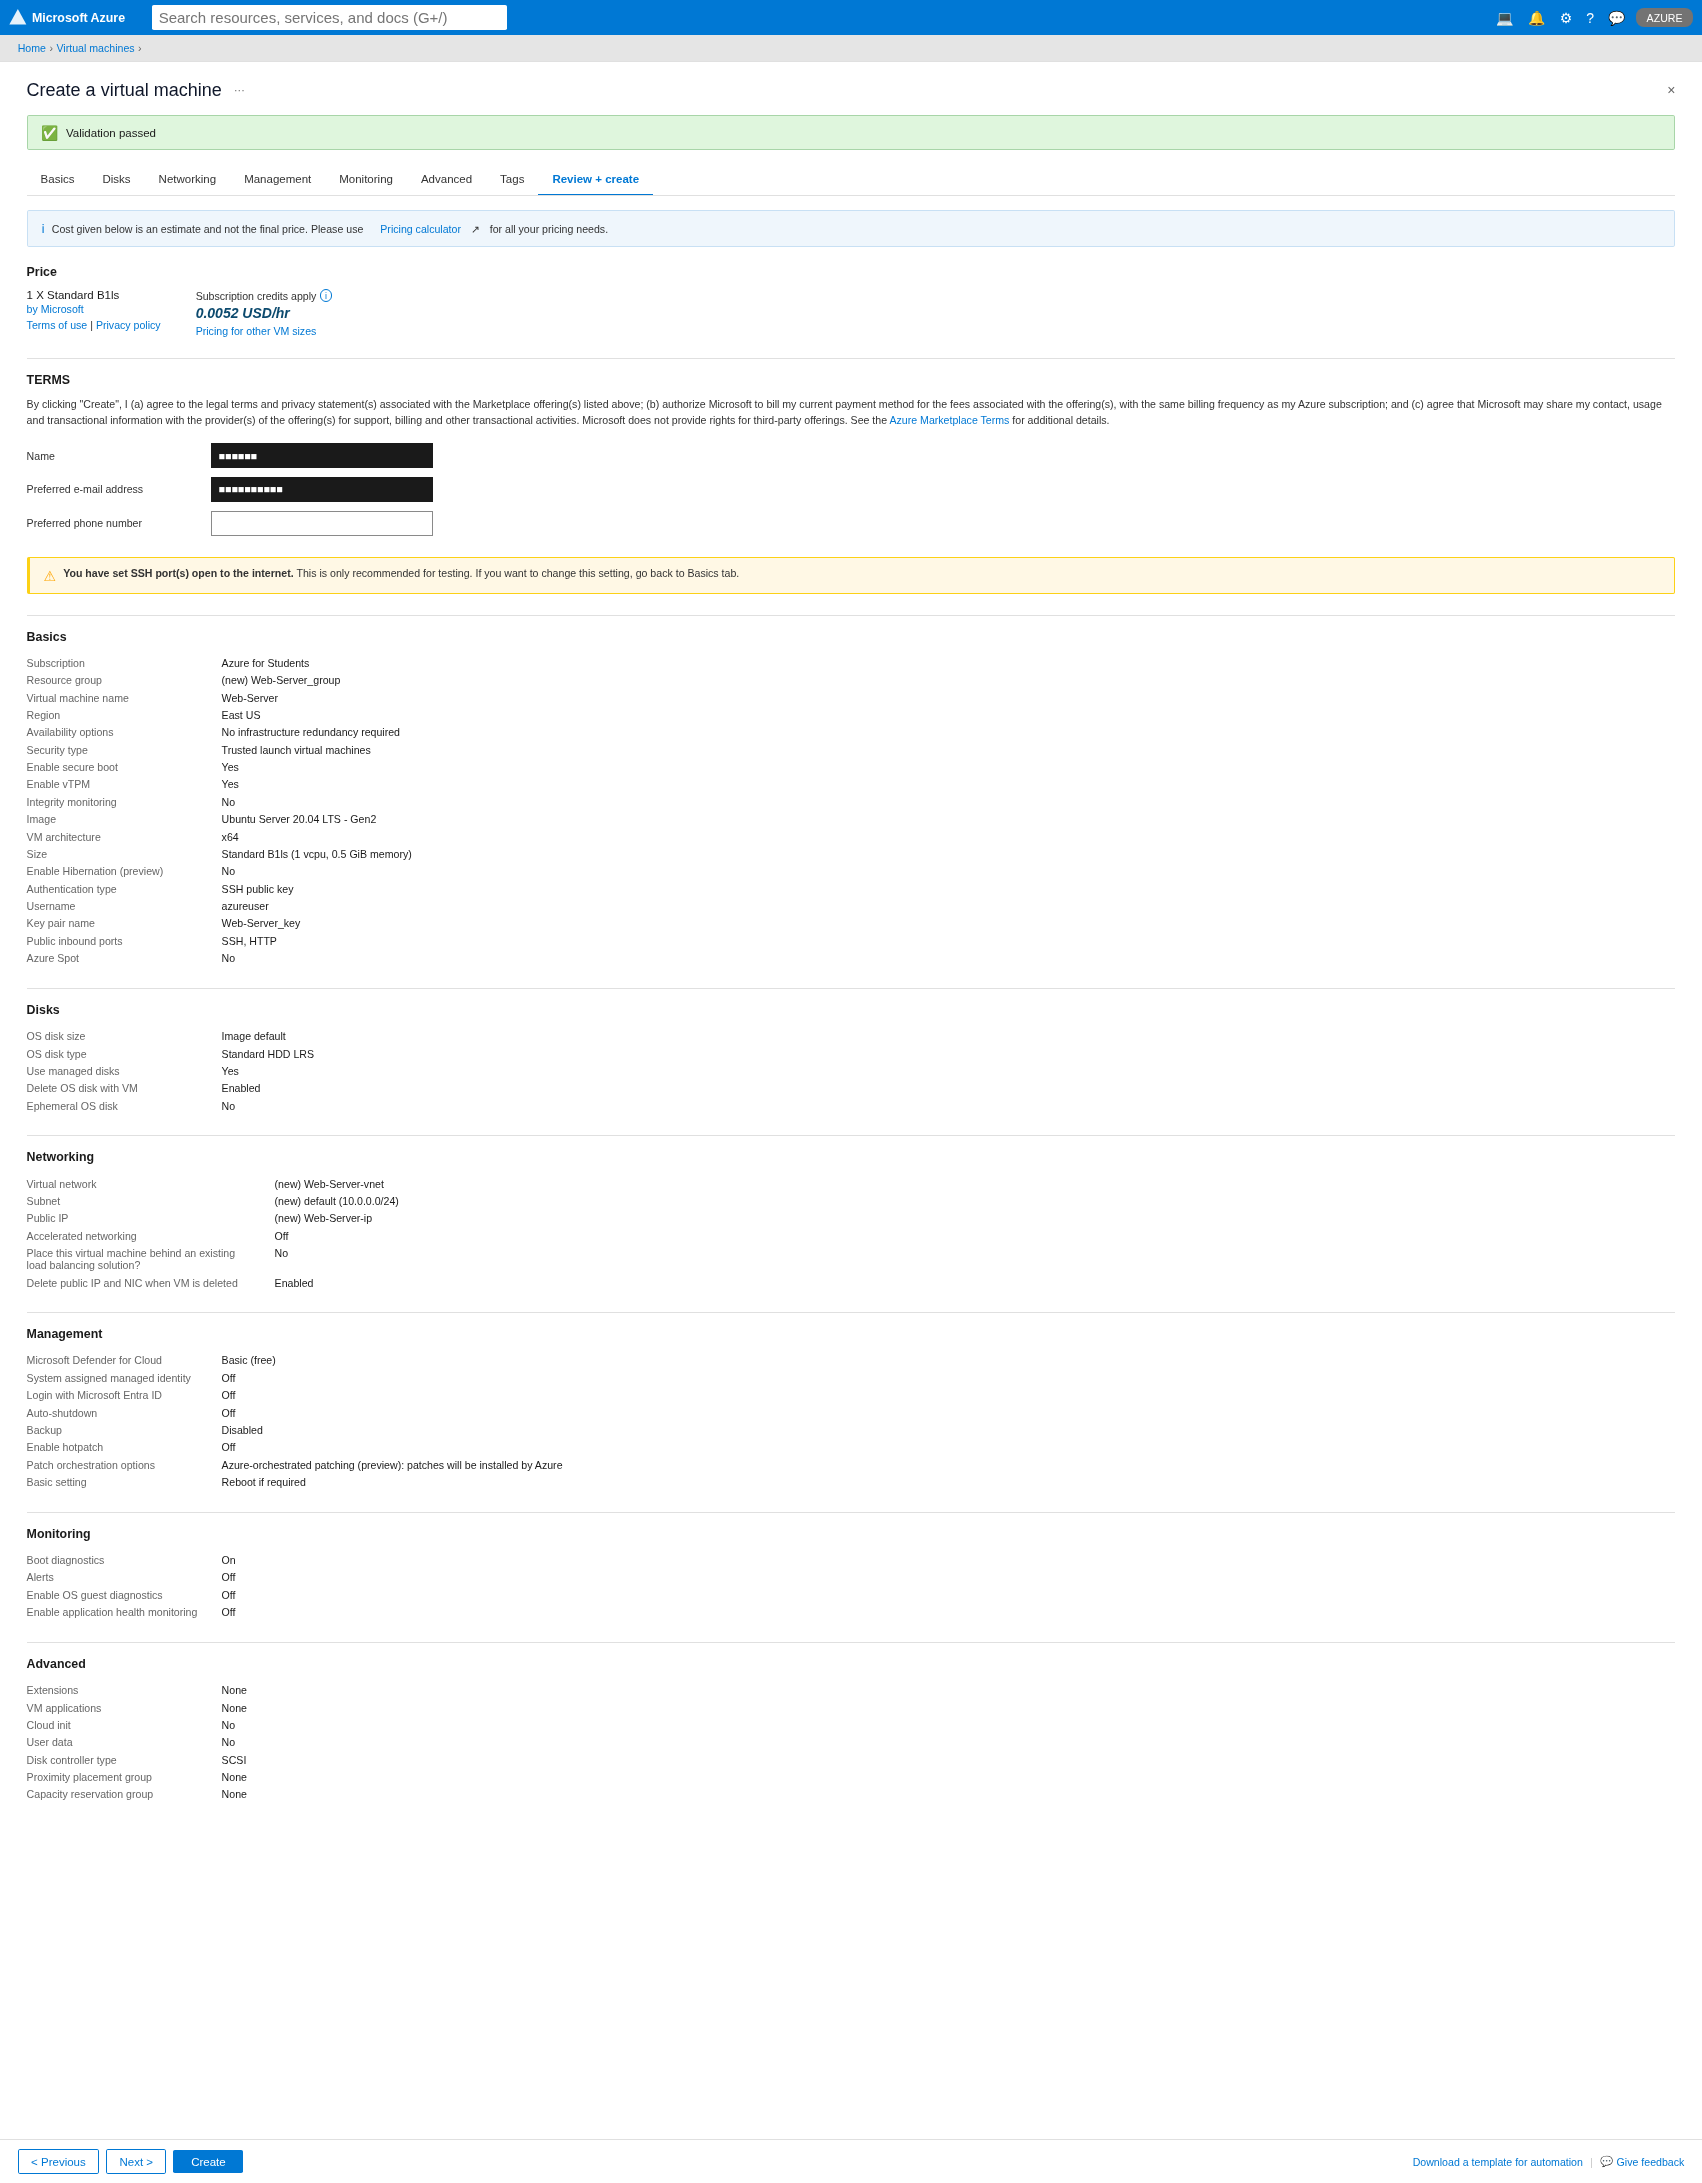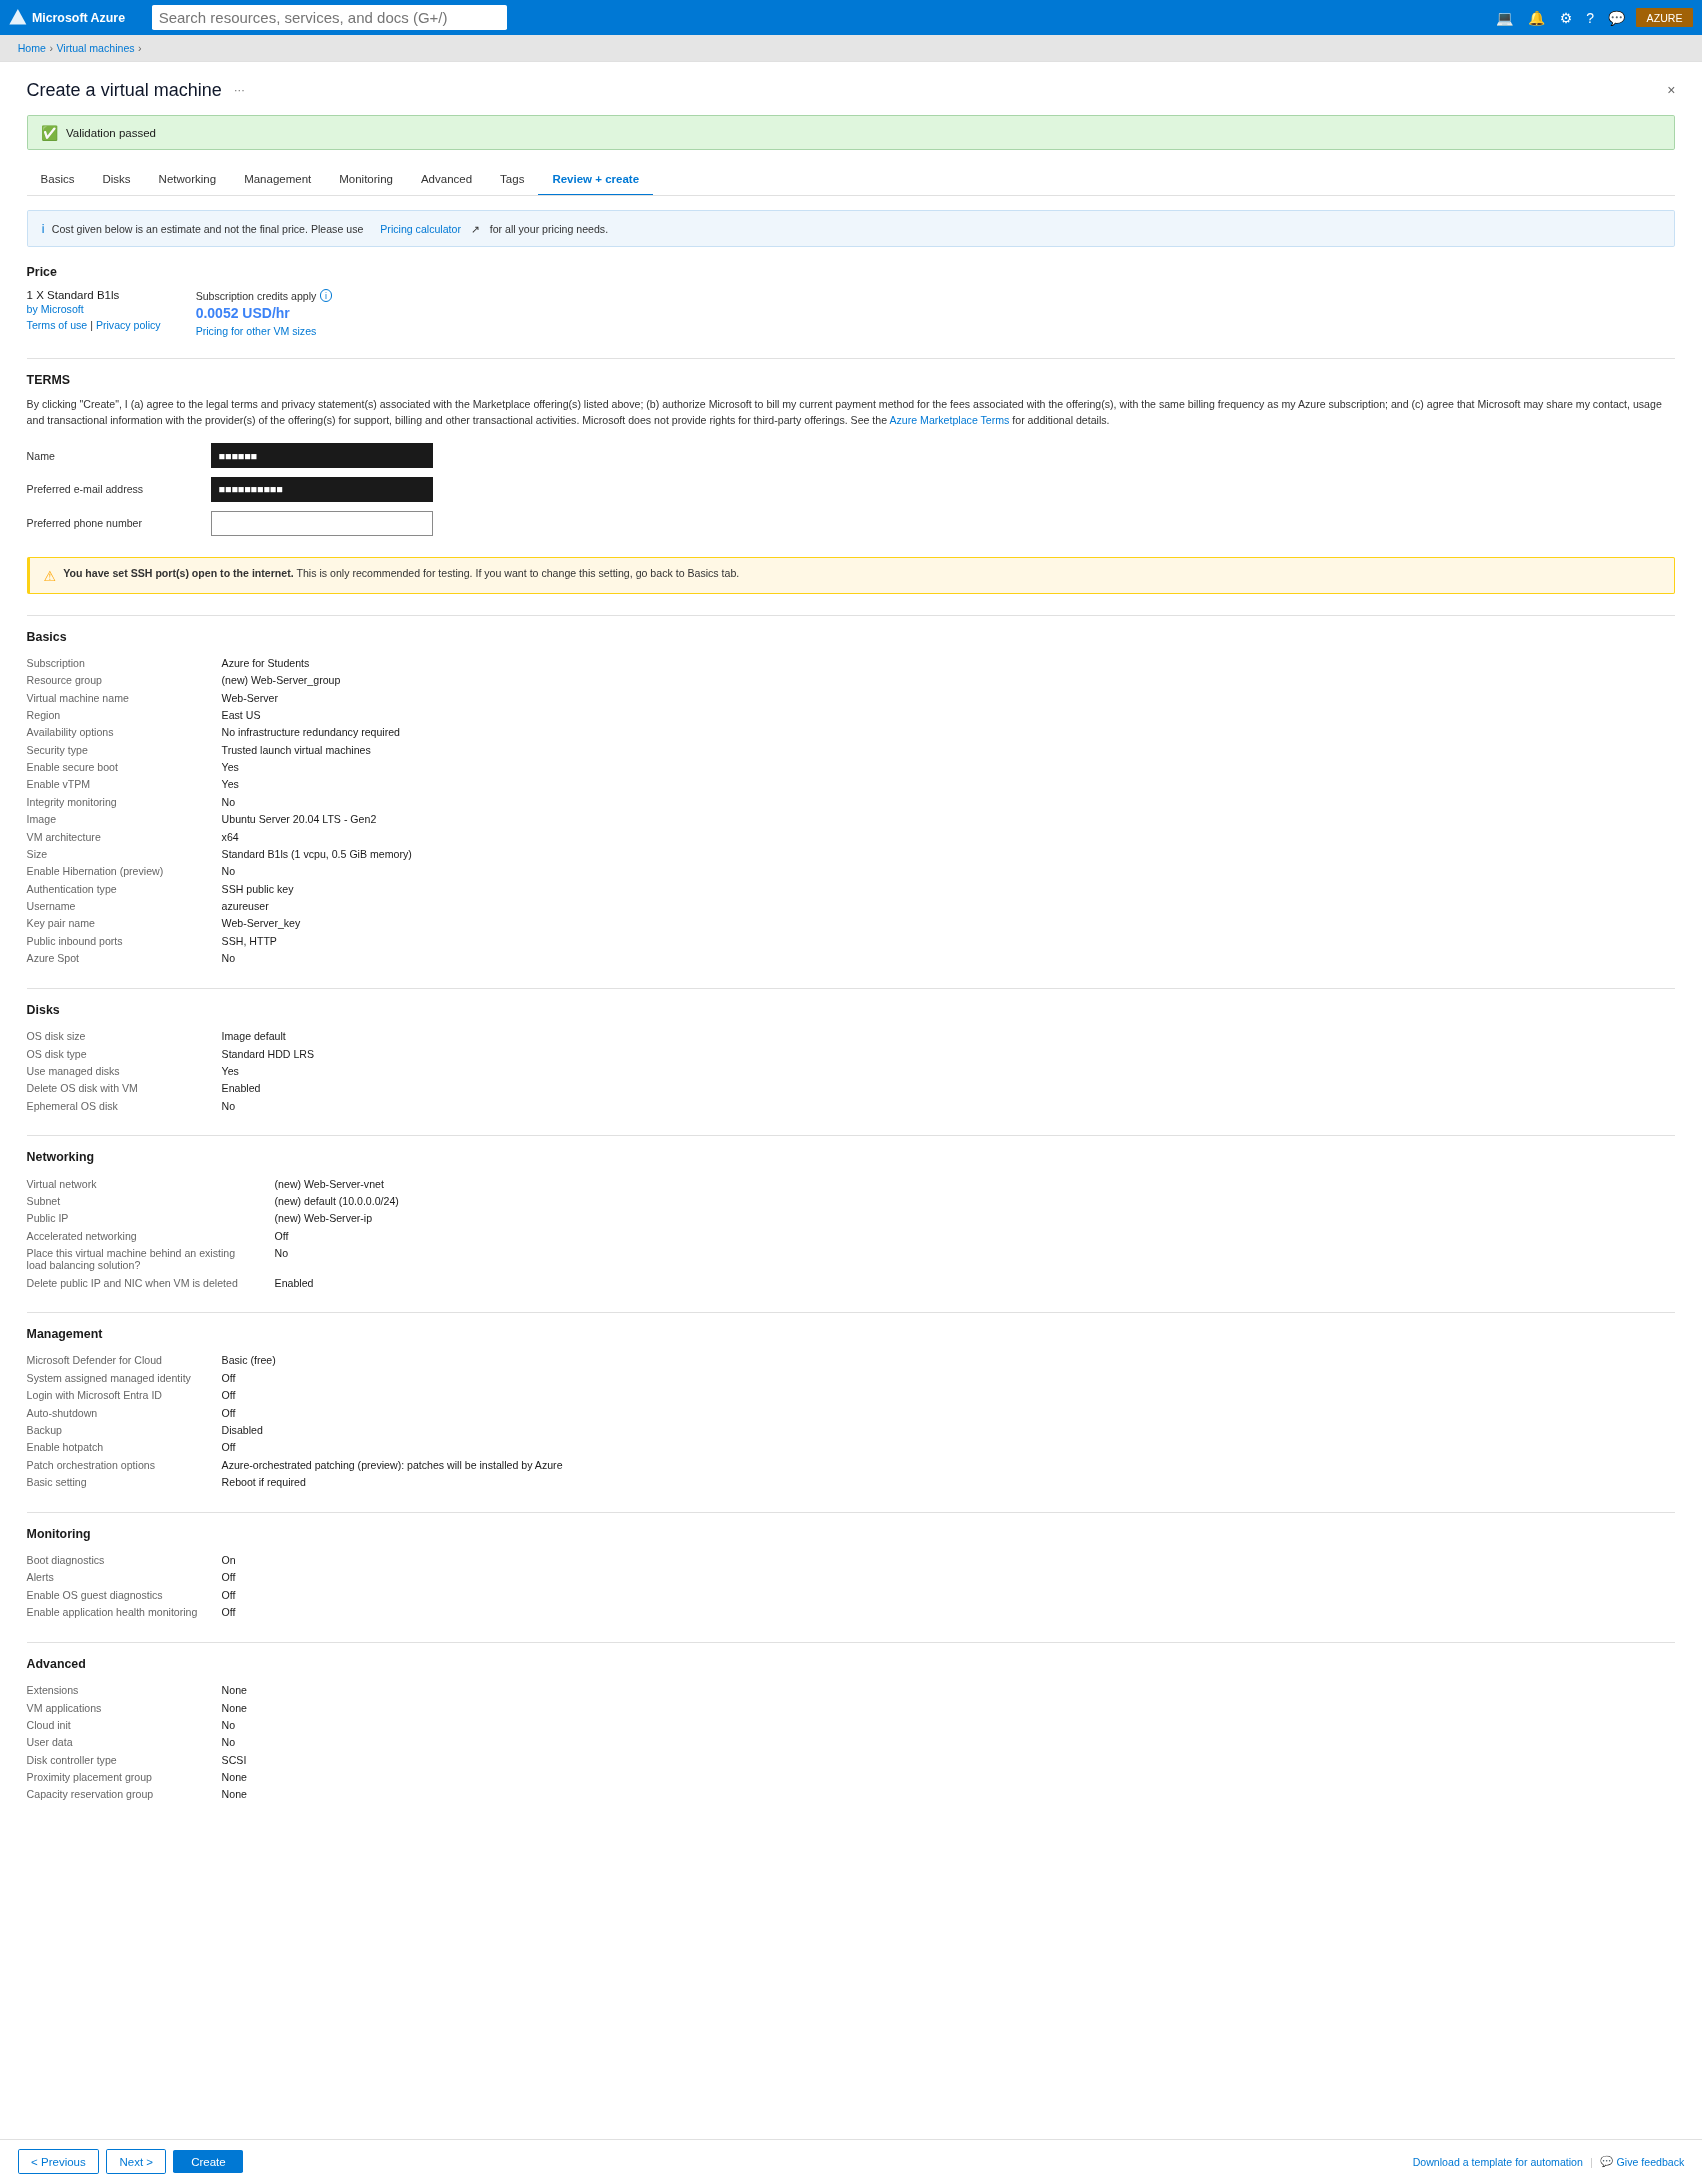--- a/index.html
+++ b/index.html
@@ -48,25 +48,25 @@
       gap: 7px;
       margin-left: auto;
     }
     .top-bar-icon {
       color: white;
       font-size: 14px;
       cursor: pointer;
       padding: 3.5px;
     }
     .top-bar-account {
-      background: #a16207;
+      background: #737373;
       color: white;
       padding: 3.5px 10.6px;
       font-size: 10.6px;
-      border-radius: 1px;
+      border-radius: 8px;
       cursor: pointer;
     }
 
     
     .breadcrumb {
       background: #e5e5e5;
       padding: 7px 17.7px;
       font-size: 10.6px;
       color: #0078d4;
       border-bottom: 0.9px solid #e0e0e0;
@@ -174,21 +174,21 @@
       gap: 35px;
       align-items: flex-start;
     }
     .price-left { }
     .price-vm-name { font-size: 11.5px; font-weight: 500; color: #1a1a1a; margin-bottom: 1.8px; }
     .price-by { font-size: 10.6px; color: #0078d4; }
     .price-terms { font-size: 10.6px; margin-top: 3.5px; }
     .price-terms a { color: #0078d4; text-decoration: none; }
     .price-right { }
     .price-subscription { font-size: 10.6px; color: #333; display: flex; align-items: center; gap: 3.5px; }
-    .price-amount { font-size: 14px; font-weight: 600; color: #3b82f6; margin: 3.5px 0; }
+    .price-amount { font-size: 14px; font-weight: 600; color: #0c4a6e; margin: 3.5px 0; font-style: italic; }
     .price-other-sizes { font-size: 10.6px; color: #0078d4; cursor: pointer; text-decoration: none; }
 
     
     .terms-section {
       margin-bottom: 21px;
     }
     .terms-text {
       font-size: 10.6px;
       color: #333;
       line-height: 1.5;

